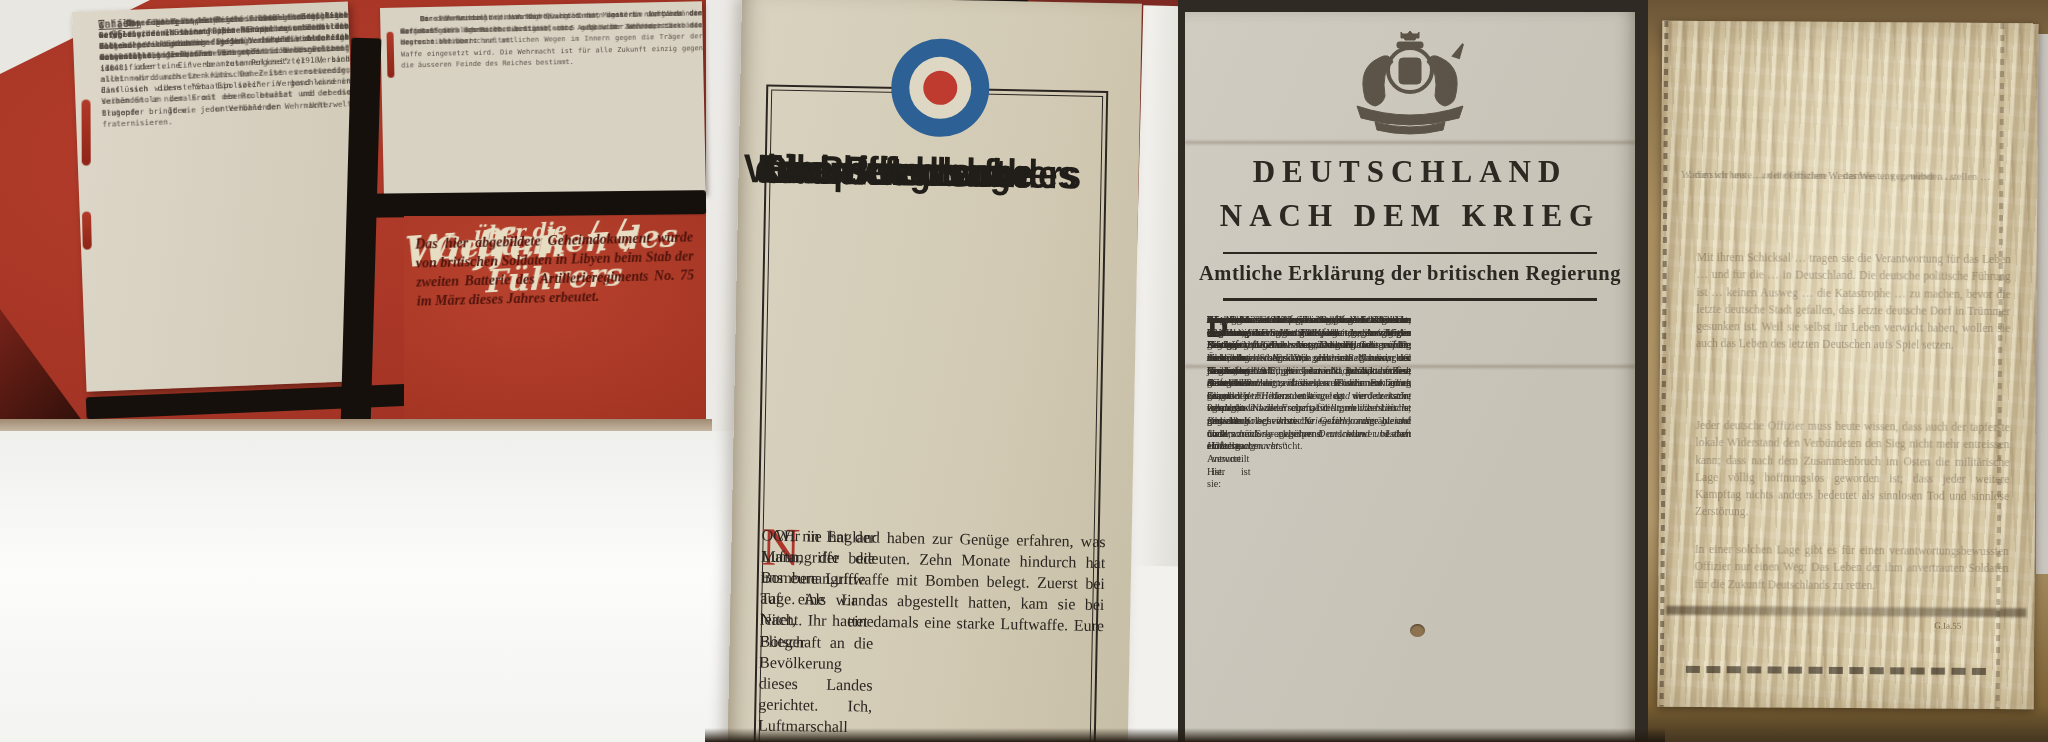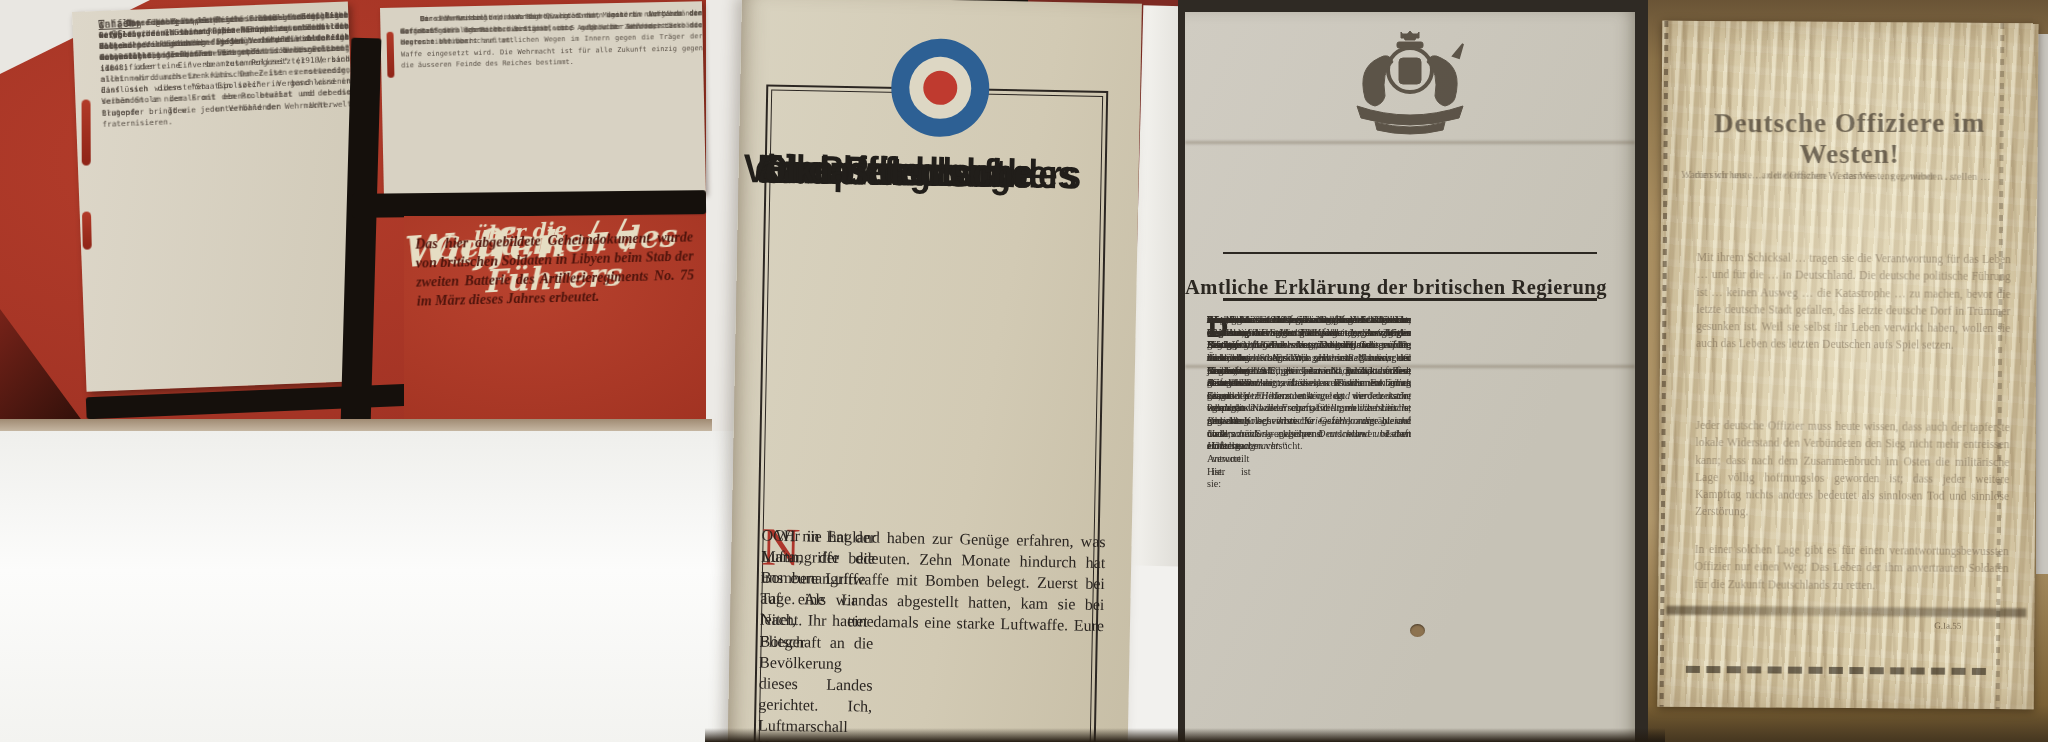--- a/index.html
+++ b/index.html
@@ -98,21 +98,21 @@
   .p3wrap{left:1178px;top:0;width:482px;height:742px;background:#2f2a24;}
   .p3{left:1185px;top:12px;width:450px;height:730px;overflow:hidden;
       background:linear-gradient(115deg,#d0ccc2,#c6c2b6 70%);
       box-shadow:inset -10px 0 18px -8px rgba(60,50,35,.45);}
   .arms{left:50%;top:16px;margin-left:-75px;width:150px;height:120px;opacity:.82;}
   .t1{left:0;right:0;top:142px;text-align:center;font:bold 31px "Liberation Serif",serif;
       letter-spacing:7px;color:#2c2822;}
   .t2{left:0;right:0;top:186px;text-align:center;font:bold 31px "Liberation Serif",serif;
       letter-spacing:7px;color:#2c2822;}
   .rule1{left:38px;right:38px;top:240px;height:2px;background:#2c2822;}
-  .subtitle{left:0;right:0;top:264px;text-align:left;
+  .subtitle{left:0;right:0;top:250px;text-align:center;
       font:bold 20.5px "Liberation Serif",serif;letter-spacing:.5px;color:#2c2822;}
   .rule2{left:38px;right:38px;top:286px;height:3px;background:#2c2822;}
   .cols{left:22px;right:20px;top:302px;bottom:14px;display:flex;gap:16px;}
   .col{position:static;width:50%;font-size:10.2px;line-height:1.24;
       text-align:justify;color:#35302a;}
   .col p{position:static;margin:0 0 6px;}
   .it{font-style:italic;}
   .dropcapD{position:static;float:left;font-size:30px;line-height:25px;color:#2c2822;
       padding-right:3px;font-weight:bold;}
   .lead{position:static;font-weight:bold;}
@@ -243,20 +243,22 @@
         <rect x="62" y="14" width="26" height="6" rx="2"></rect>
         <circle cx="75" cy="42" r="22" fill="none" stroke-width="4"></circle>
         <rect x="64" y="30" width="22" height="26" rx="4" fill="#443b2f"></rect>
         <path d="M30 70 q-8 -30 14 -40 q10 -6 14 4 q-12 10 -8 34 q-2 8 -10 10 q-8 -2 -10 -8z"></path>
         <path d="M120 70 q8 -30 -14 -40 q-10 -6 -14 4 q12 10 8 34 q2 8 10 10 q8 -2 10 -8z"></path>
         <path d="M118 28 l10 -12 l-4 14z" stroke-width="2"></path>
         <path d="M22 78 q53 18 106 0 l-4 12 q-49 14 -98 0z" fill="#443b2f"></path>
         <path d="M40 94 q35 10 70 0 l-2 8 q-33 8 -66 0z" fill="#443b2f"></path>
       </g>
     </svg>
+    <div class="t1">DEUTSCHLAND</div>
+    <div class="t2">NACH DEM KRIEG</div>
     <div class="rule1"></div>
     <div class="subtitle">Amtliche Erklärung der britischen Regierung</div>
     <div class="rule2"></div>
     <div class="crease cr1"></div>
     <div class="crease cr2"></div>
     <div class="cols">
       <div class="col">
         <p class="it">Am 10. März 1943 fand im englischen Oberhaus eine Aussprache statt über folgenden Antrag des Bischofs von Chichester: „Unter Hinweis auf die Äusserung Stalins in seiner Rede vom 6. November 1942, es sei nicht Russlands Ziel, Deutschland zu zerstören, weil dies unmöglich sei, aber der Hitlerstaat könne und werde zerstört werden, wird die Frage gestellt, ob die britische Regierung bei ihren Kriegszielen die gleiche Unterscheidung zwischen Deutschland und dem Hitlerstaat macht.“</p>
         <p class="it">Zum Schluss der Aussprache fasste Lordkanzler Viscount Simon den Standpunkt der vornherein Regierung folgendermassen zusammen:</p>
         <p>
@@ -277,21 +279,20 @@
       </div>
     </div>
     <div class="hole"></div>
   </div>
 
   <div class="p4bg"></div>
   <div class="wall"></div>
   <div class="p4paper">
     <div class="p4perf"></div>
     <div class="p4perf p4perf2"></div>
-    <div class="p4title">Deutsche Offiziere im Westen!</div>
     <div class="p4intro">
       <div>… die sich heute … der deutschen Westarmee … gegenüber … stellen …</div>
       <div>Warum wir uns … an die Offiziere … des Westens … wenden …</div>
     </div>
     <div class="p4block b1">Mit ihrem Schicksal … tragen sie die Verantwortung für das Leben … und für die … in Deutschland. Die deutsche politische Führung ist … keinen Ausweg … die Katastrophe … zu machen, bevor die letzte deutsche Stadt gefallen, das letzte deutsche Dorf in Trümmer gesunken ist. Weil sie selbst ihr Leben verwirkt haben, wollen sie auch das Leben des letzten Deutschen aufs Spiel setzen.</div>
     <div class="p4block b2">Jeder deutsche Offizier muss heute wissen, dass auch der tapferste lokale Widerstand den Verbündeten den Sieg nicht mehr entreissen kann; dass nach dem Zusammenbruch im Osten die militärische Lage völlig hoffnungslos geworden ist; dass jeder weitere Kampftag nichts anderes bedeutet als sinnlosen Tod und sinnlose Zerstörung.</div>
     <div class="p4block b3">In einer solchen Lage gibt es für einen verantwortungsbewussten Offizier nur einen Weg: Das Leben der ihm anvertrauten Soldaten für die Zukunft Deutschlands zu retten.</div>
     <div class="p4fold"></div>
     <div class="p4dash"></div>
     <div class="p4mark">G.Ia.55</div>

